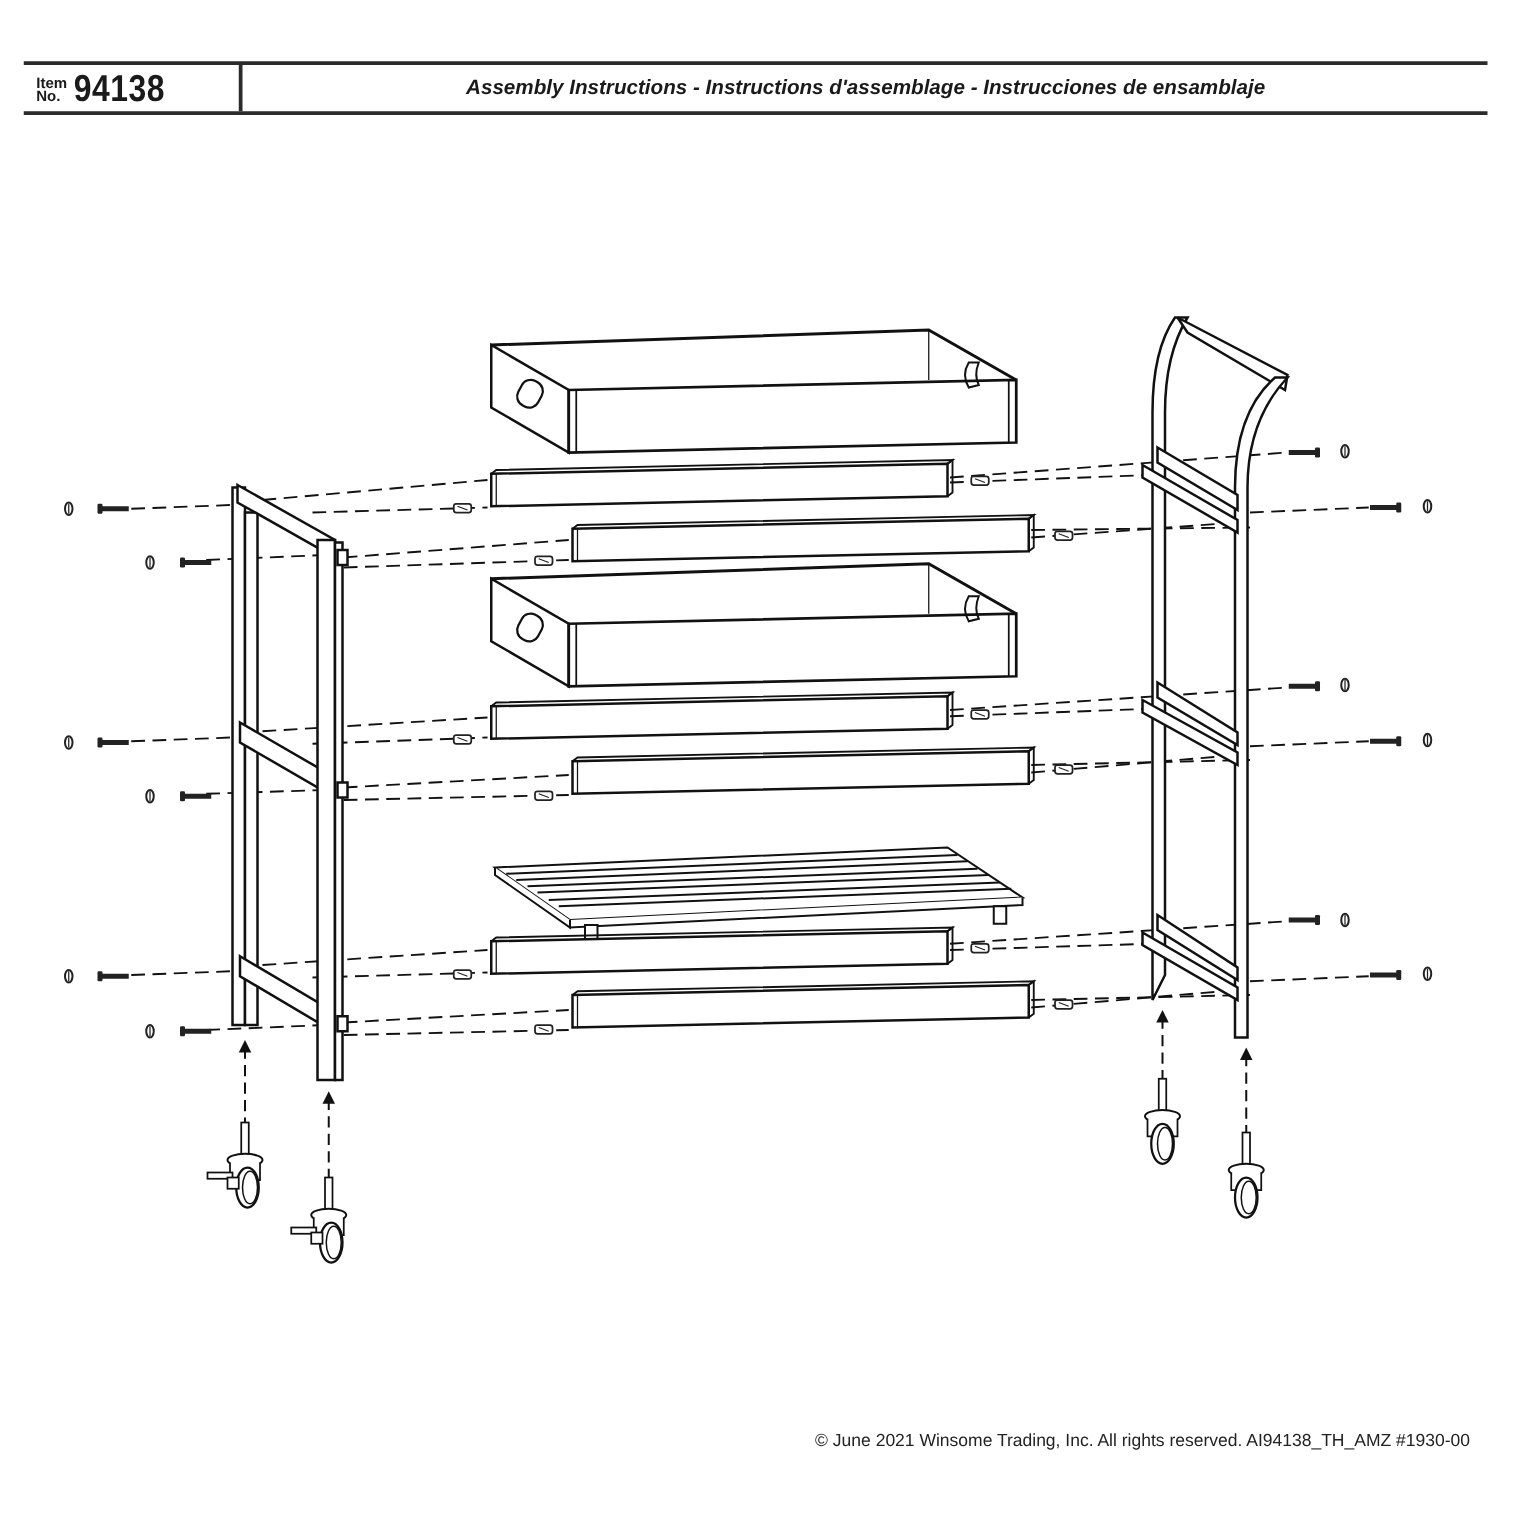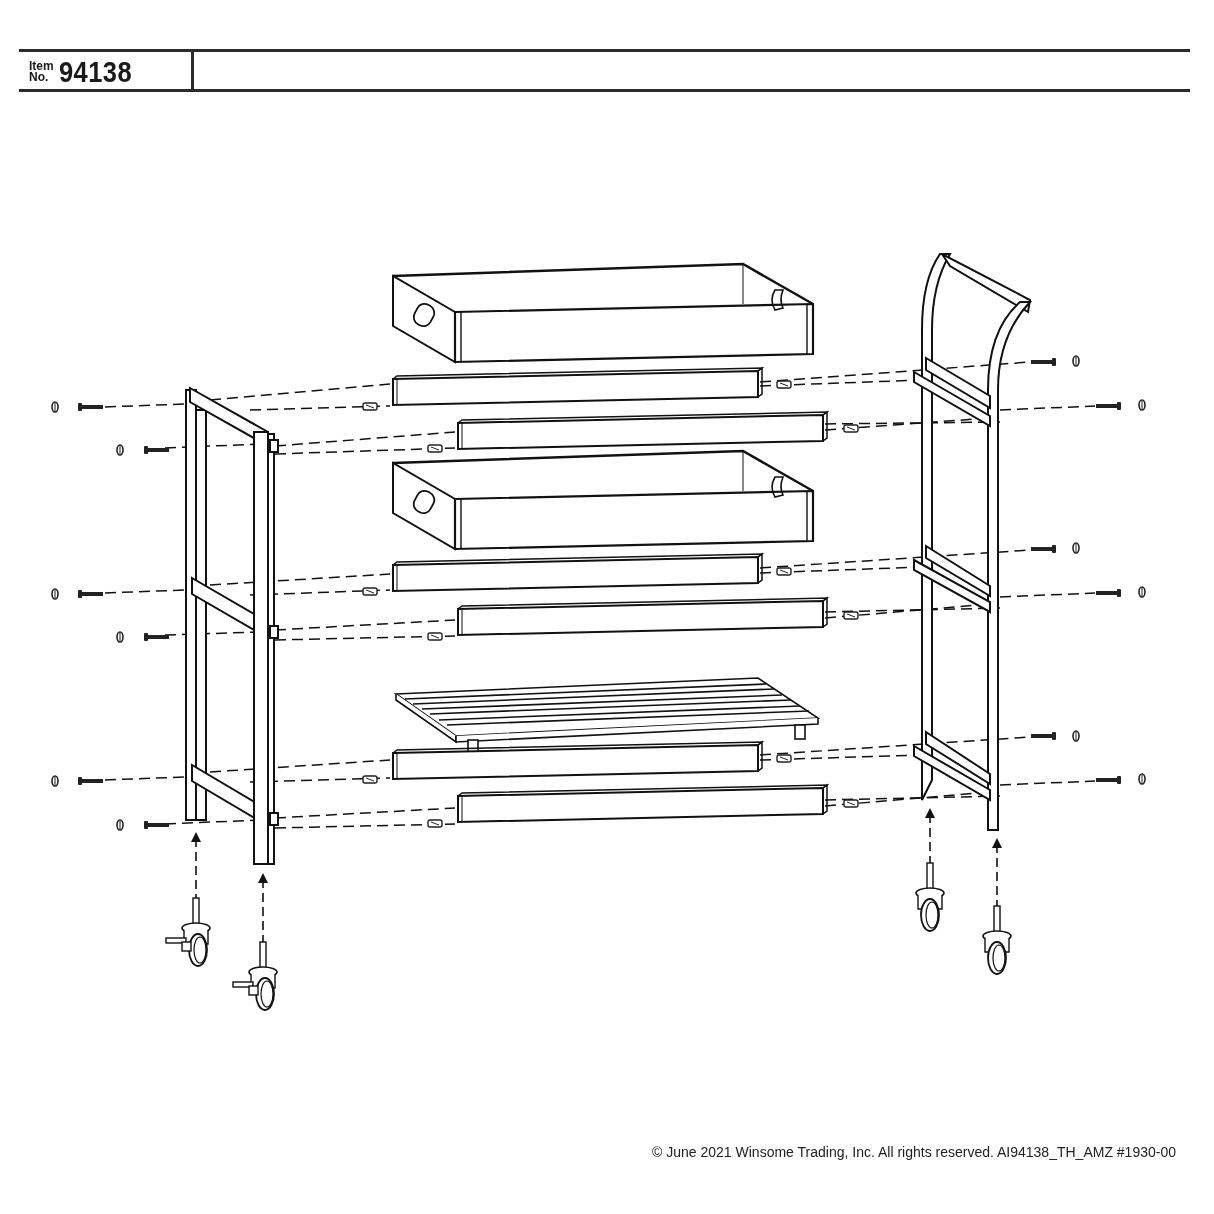--- a/index.html
+++ b/index.html
@@ -18,20 +18,21 @@
 
 <div class="header">
   <div class="item-no">
     <div class="item-label">
       <span>Item</span>
       <span>No.</span>
     </div>
     <span class="item-number">94138</span>
   </div>
   <div class="divider"></div>
+  <div class="title">Assembly Instructions - Instructions d'assemblage - Instrucciones de ensamblaje</div>
 </div>
 
 <svg class="diagram" viewBox="0 0 1214 1214" xmlns="http://www.w3.org/2000/svg">
   <defs>
     <g id="bolt">
       <rect x="0" y="-2" width="24" height="4" fill="#222"></rect>
       <rect x="-1" y="-4" width="4" height="8" rx="1" fill="#222"></rect>
     </g>
     <g id="bolt-r">
       <rect x="-24" y="-2" width="24" height="4" fill="#222"></rect>

